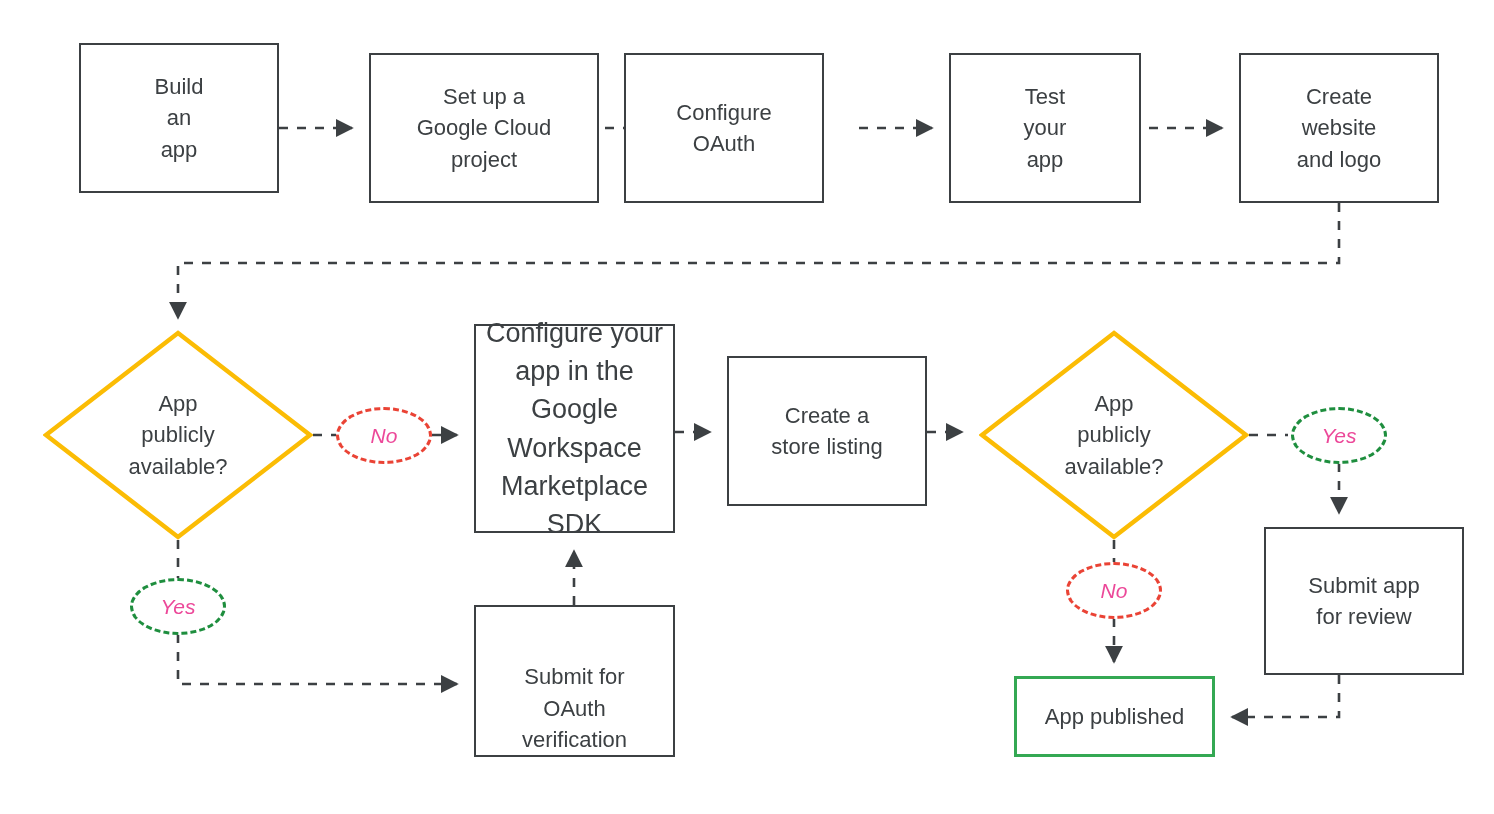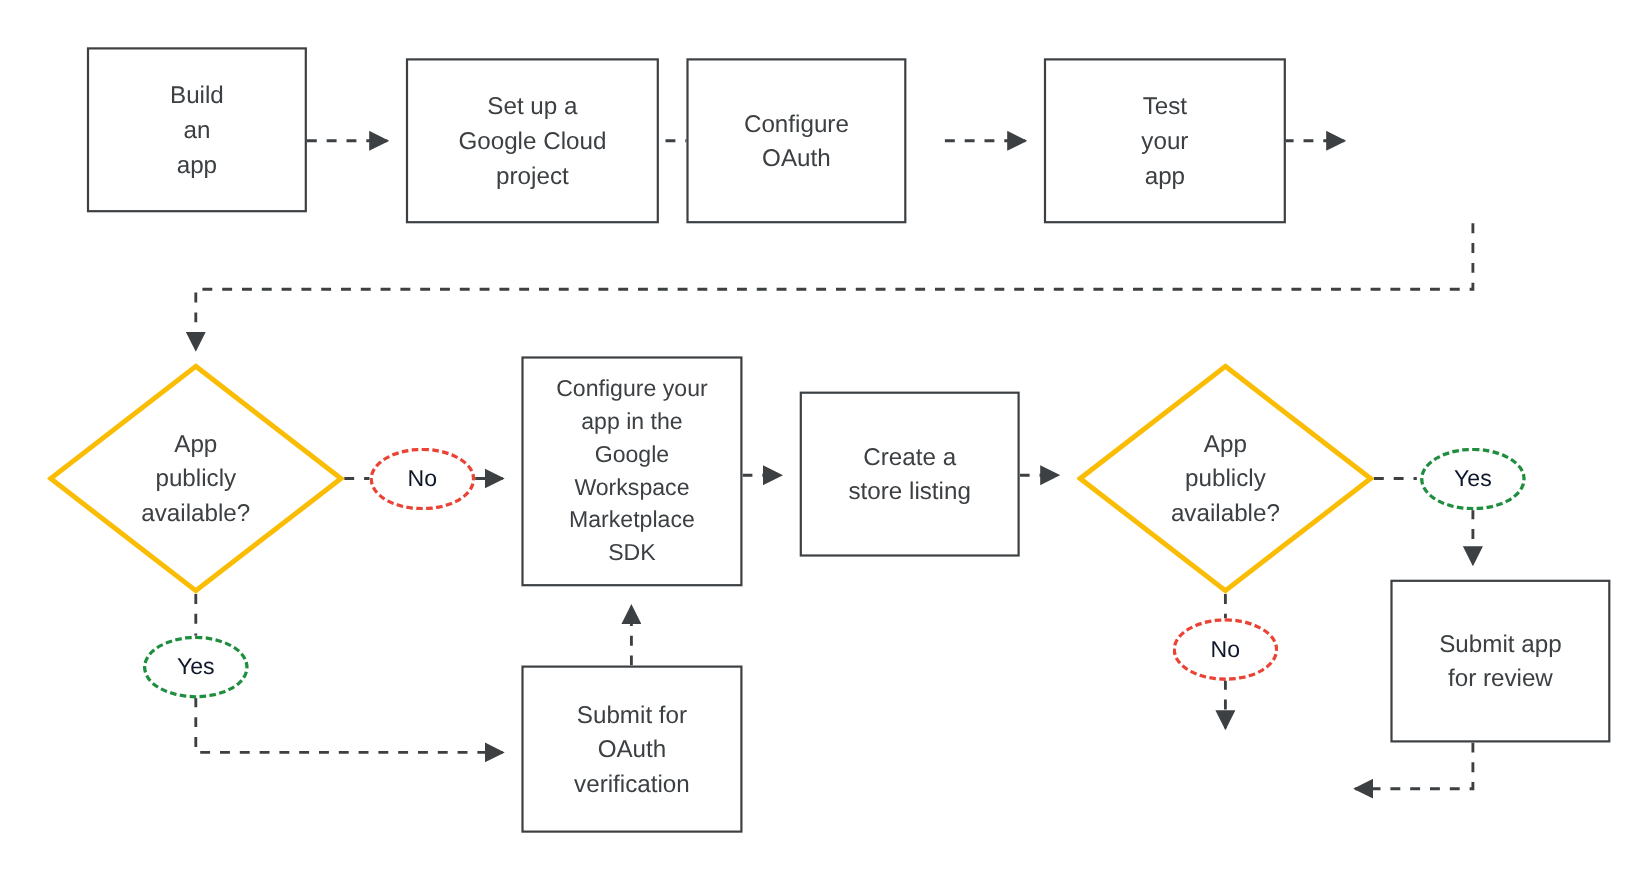--- a/index.html
+++ b/index.html
@@ -73,24 +73,25 @@
   }
   
   .bubble {
     position: absolute;
     box-sizing: border-box;
     display: flex;
     align-items: center;
     justify-content: center;
     text-align: right;
     font-size: 21px;
-    color: #0f172a;
+    color: #ec4899;
     background: #ffffff;
     border-radius: 50%;
     border: 3px dashed #34a853;
+    font-style: italic;
   }
   .bubble.no {
     border-color: #ea4335;
   }
   .bubble.yes {
     border-color: #1e8e3e;
   }
 </style>
 </head>
 <body>
@@ -144,70 +145,78 @@
     <span class="label">Set up a
 Google Cloud
 project</span>
   </div>
 
   <div class="node process" style="left:624px; top:53px; width:200px; height:150px;">
     <span class="label">Configure
 OAuth</span>
   </div>
 
-  <div class="node process" style="left:949px; top:53px; width:220px; height:150px;text-align:center;">
+  <div class="node process" style="left:949px; top:53px; width:192px; height:150px;text-align:center;">
     <span class="label">Test
 your
 app</span>
   </div>
 
+  <div class="node process" style="left:1239px; top:53px; width:200px; height:150px;">
+    <span class="label">Create
+website
+and logo</span>
+  </div>
 
   <div class="decision" style="left:43px; top:330px; width:270px; height:210px;">
     <svg width="270" height="210" viewBox="0 0 270 210" xmlns="http://www.w3.org/2000/svg">
       <polygon points="135,3 267,105 135,207 3,105" fill="#ffffff" stroke="#fbbc04" stroke-width="4.5" stroke-linejoin="miter"></polygon>
     </svg>
     <span class="label">App
 publicly
 available?</span>
   </div>
 
-  <div class="node process" style="left:474px; top:324px; width:201px; height:209px; font-size:21px;">
+  <div class="node process" style="left:474px; top:324px; width:201px; height:209px; font-size:27px;">
     <span class="label">Configure your
 app in the
 Google
 Workspace
 Marketplace
 SDK</span>
   </div>
 
   <div class="node process" style="left:727px; top:356px; width:200px; height:150px;">
     <span class="label">Create a
 store listing</span>
   </div>
 
-  <div class="node process" style="left:474px; top:605px; width:201px; height:152px;">
+  <div class="node process" style="left:474px; top:605px; width:201px; height:152px;align-items:flex-end;">
     <span class="label">Submit for
 OAuth
 verification</span>
   </div>
 
   <div class="decision" style="left:979px; top:330px; width:270px; height:210px;">
     <svg width="270" height="210" viewBox="0 0 270 210" xmlns="http://www.w3.org/2000/svg">
       <polygon points="135,3 267,105 135,207 3,105" fill="#ffffff" stroke="#fbbc04" stroke-width="4.5" stroke-linejoin="miter"></polygon>
     </svg>
     <span class="label">App
 publicly
 available?</span>
   </div>
 
   <div class="node process" style="left:1240px; top:527px; width:200px; height:148px;margin-left:24px;">
     <span class="label">Submit app
 for review</span>
   </div>
 
+  <div class="node terminal" style="left:1014px; top:676px; width:201px; height:81px;">
+    <span class="label">App published</span>
+  </div>
 
   <div class="bubble no" style="left:336px; top:407px; width:96px; height:57px;">
     <span>No</span>
   </div>
 
   <div class="bubble yes" style="left:130px; top:578px; width:96px; height:57px;">
     <span>Yes</span>
   </div>
 
   <div class="bubble yes" style="left:1291px; top:407px; width:96px; height:57px;">

